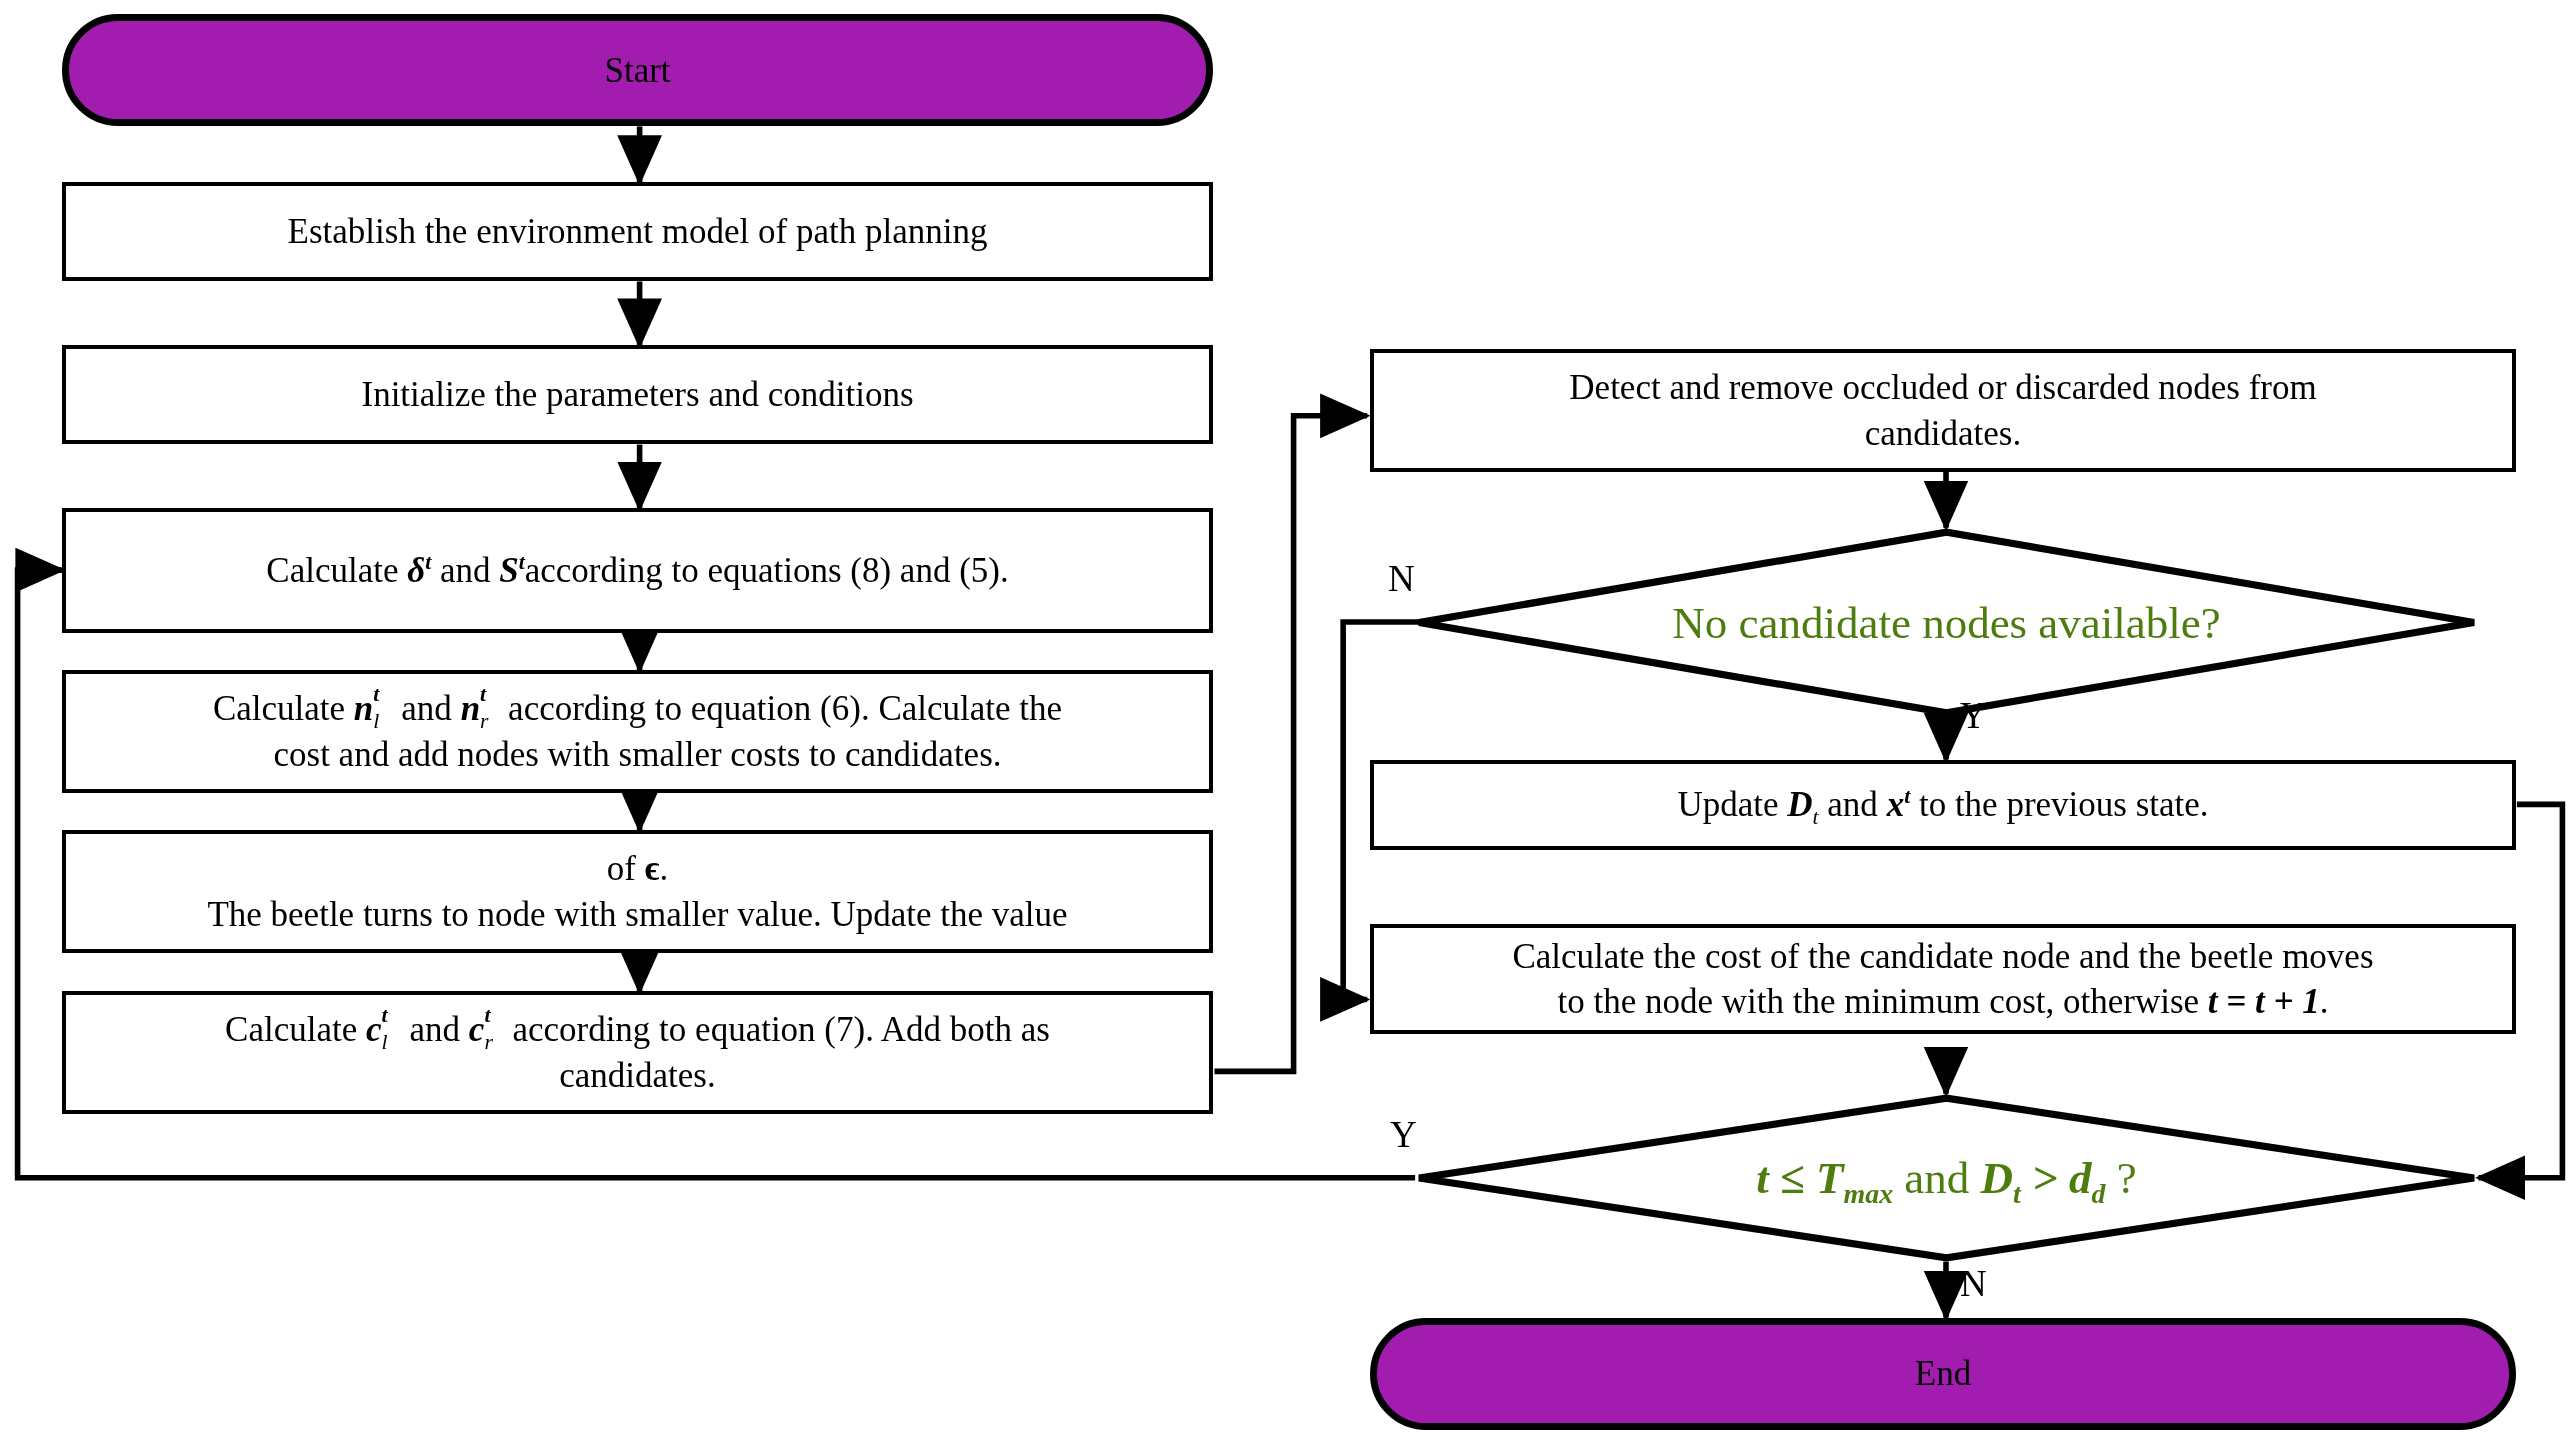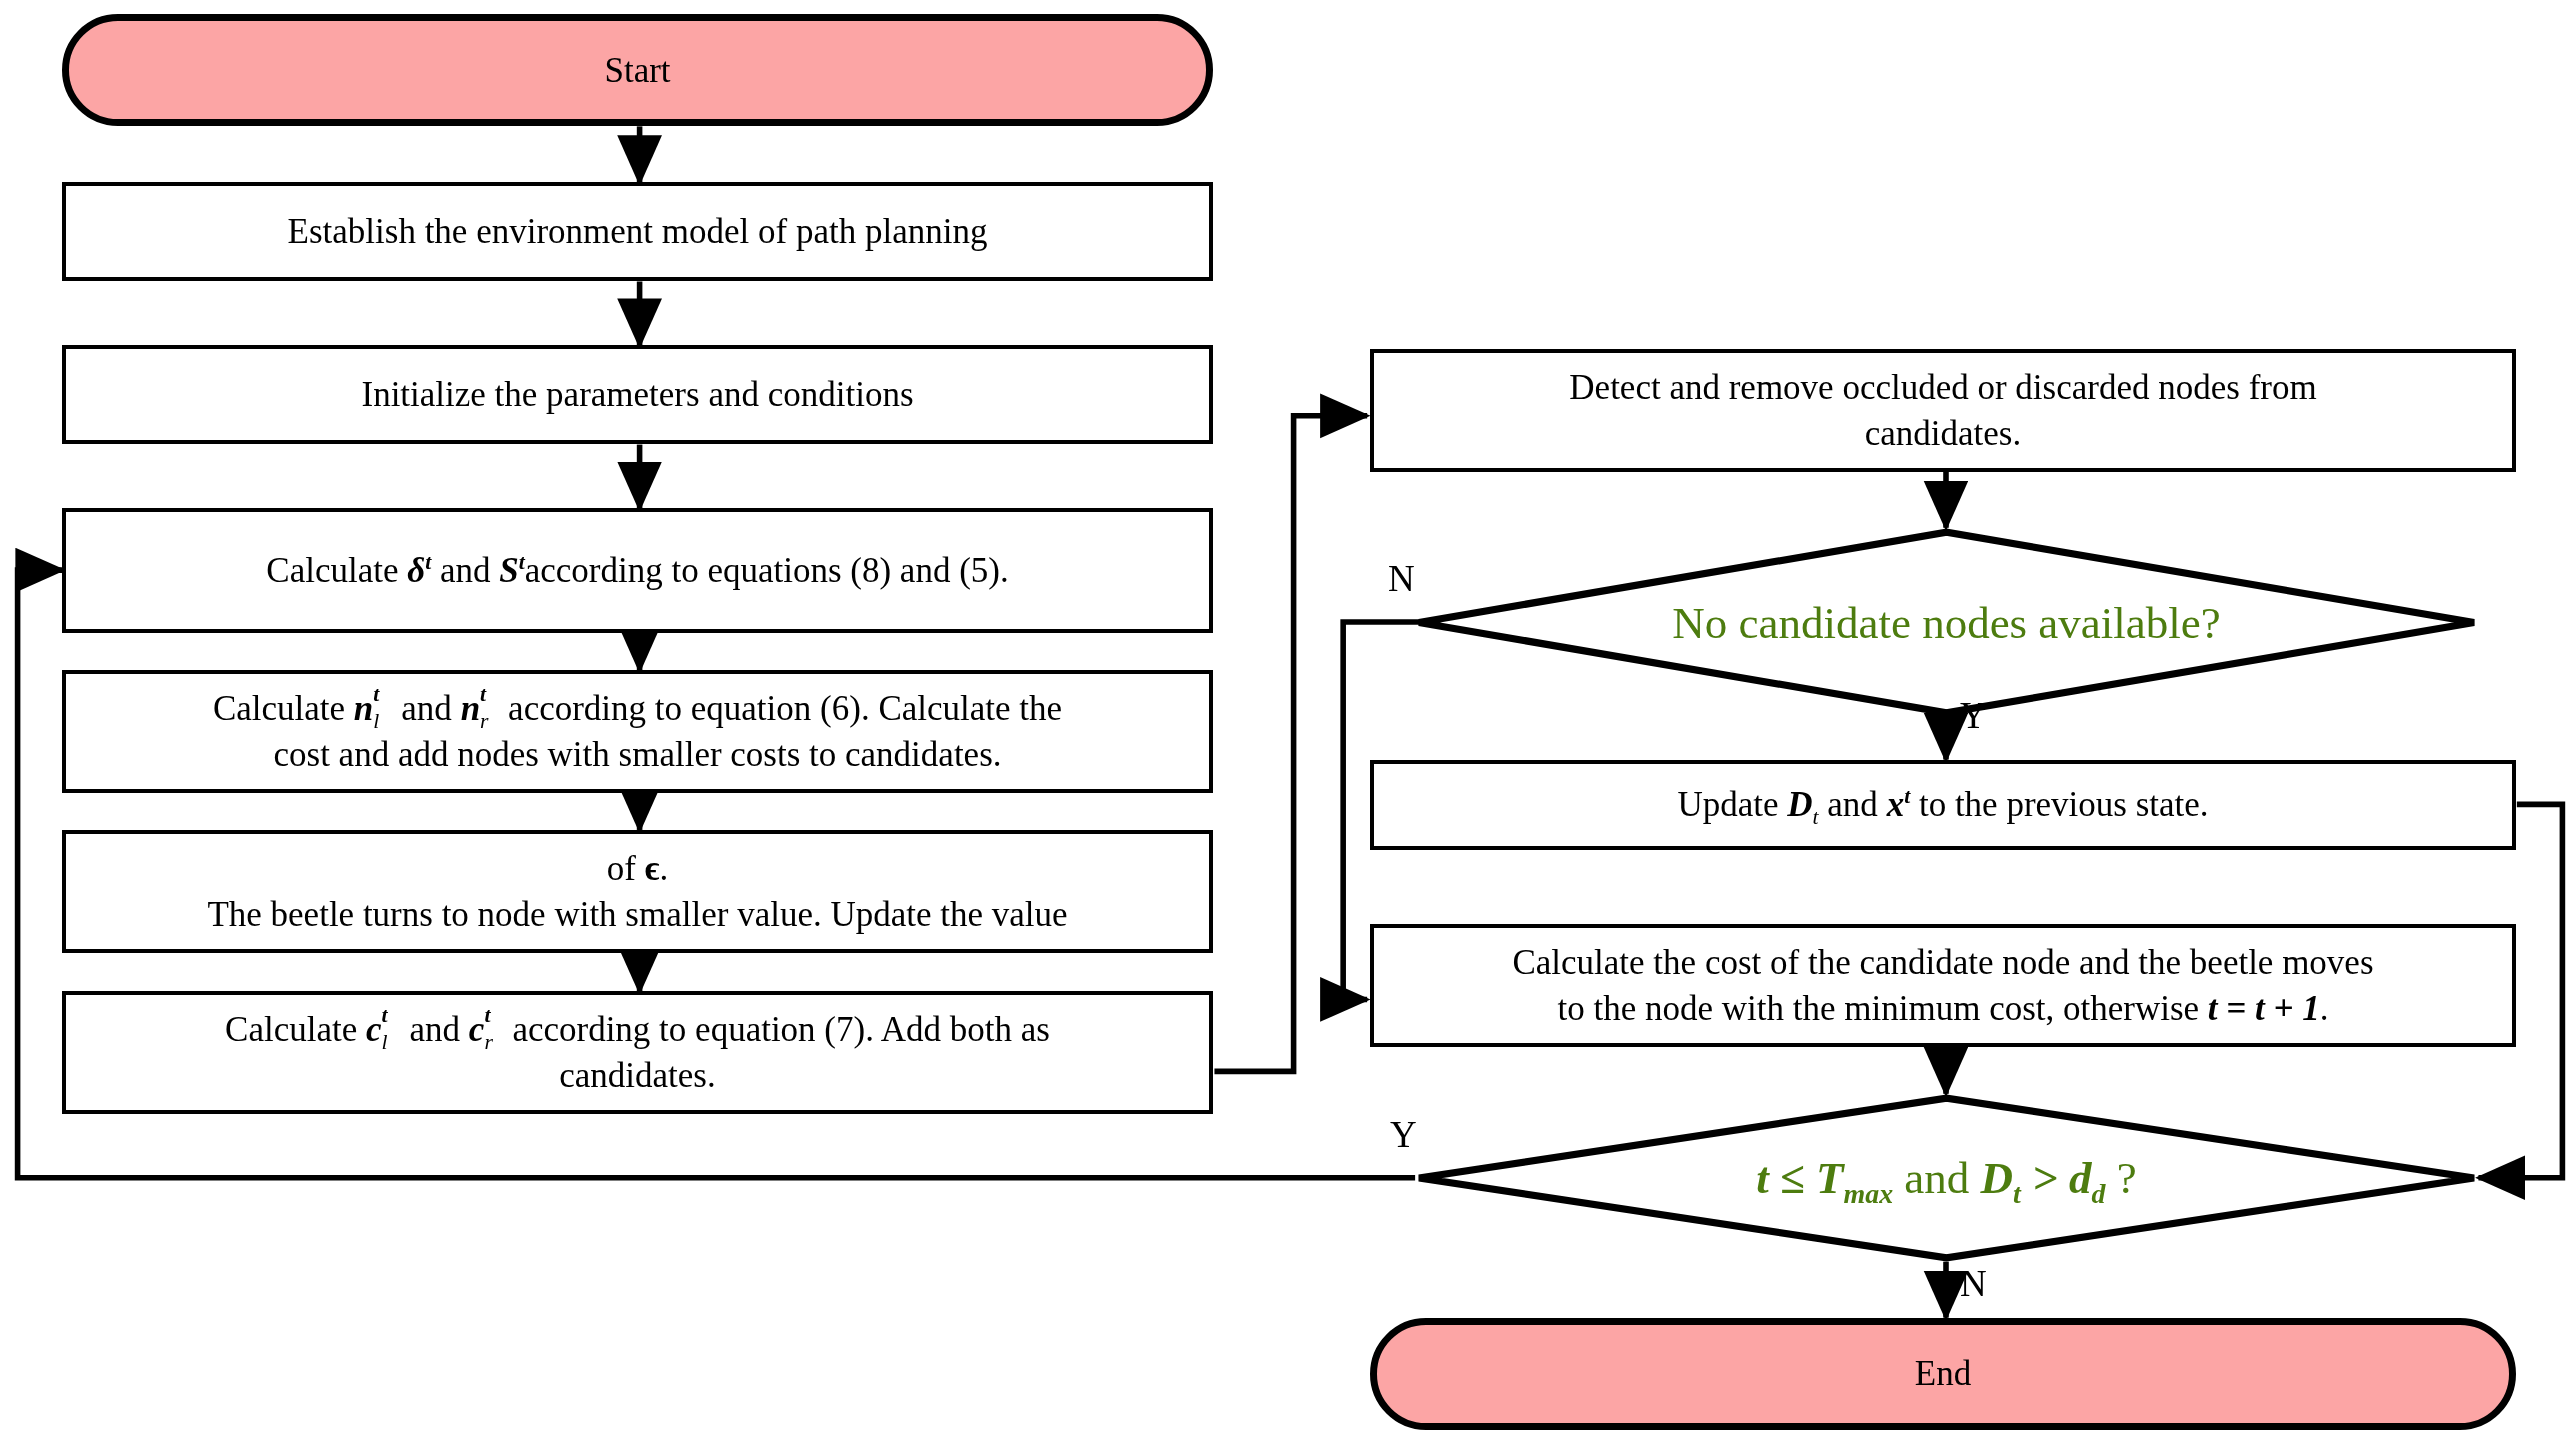--- a/index.html
+++ b/index.html
@@ -34,21 +34,21 @@
     line-height: 1.30;
   }
   .proc {
     border: 4.8px solid #000000;
     background: #ffffff;
     padding: 3.2px 14.4px;
     font-size: 35px;
   }
   .term {
     border: 7.2px solid #000000;
-    background: #fca5a5;
+    background: #a21caf;
     border-radius: 799px;
     font-size: 35px;
   }
   .diamond-wrap {
     position: absolute;
     display: flex;
     align-items: center;
     justify-content: center;
   }
   .diamond-label {
@@ -190,21 +190,21 @@
   </div>
   <span class="branch-label" style="left:1388px; top:560px;">N</span>
   <span class="branch-label" style="left:1960px; top:697px;">Y</span>
 
   <div class="node proc" style="left:1370px; top:760px; width:1146px; height:90px;">
     <div class="nb">
       <span>Update </span><span class="mb">D</span><sub class="mi">t</sub><span> and </span><span class="mb">x</span><sup class="mb">t</sup><span> to the previous state.</span>
     </div>
   </div>
 
-  <div class="node proc" style="left:1370px; top:924px; width:1146px; height:123px;">
+  <div class="node proc" style="left:1370px; top:924px; width:1146px; height:110px;">
     <div>
       <div class="nb"><span>Calculate the cost of the candidate node and the beetle moves</span></div>
       <div class="nb">
         <span>to the node with the minimum cost, otherwise </span><span class="mb">t = t + 1</span><span>.</span>
       </div>
     </div>
   </div>
 
   <div class="diamond-wrap" style="left:1415px; top:1094px; width:1063px; height:168px;">
     <svg viewBox="0 0 1330 210" width="1063" height="168" style="position:absolute;left:0;top:0;" xmlns="http://www.w3.org/2000/svg">

